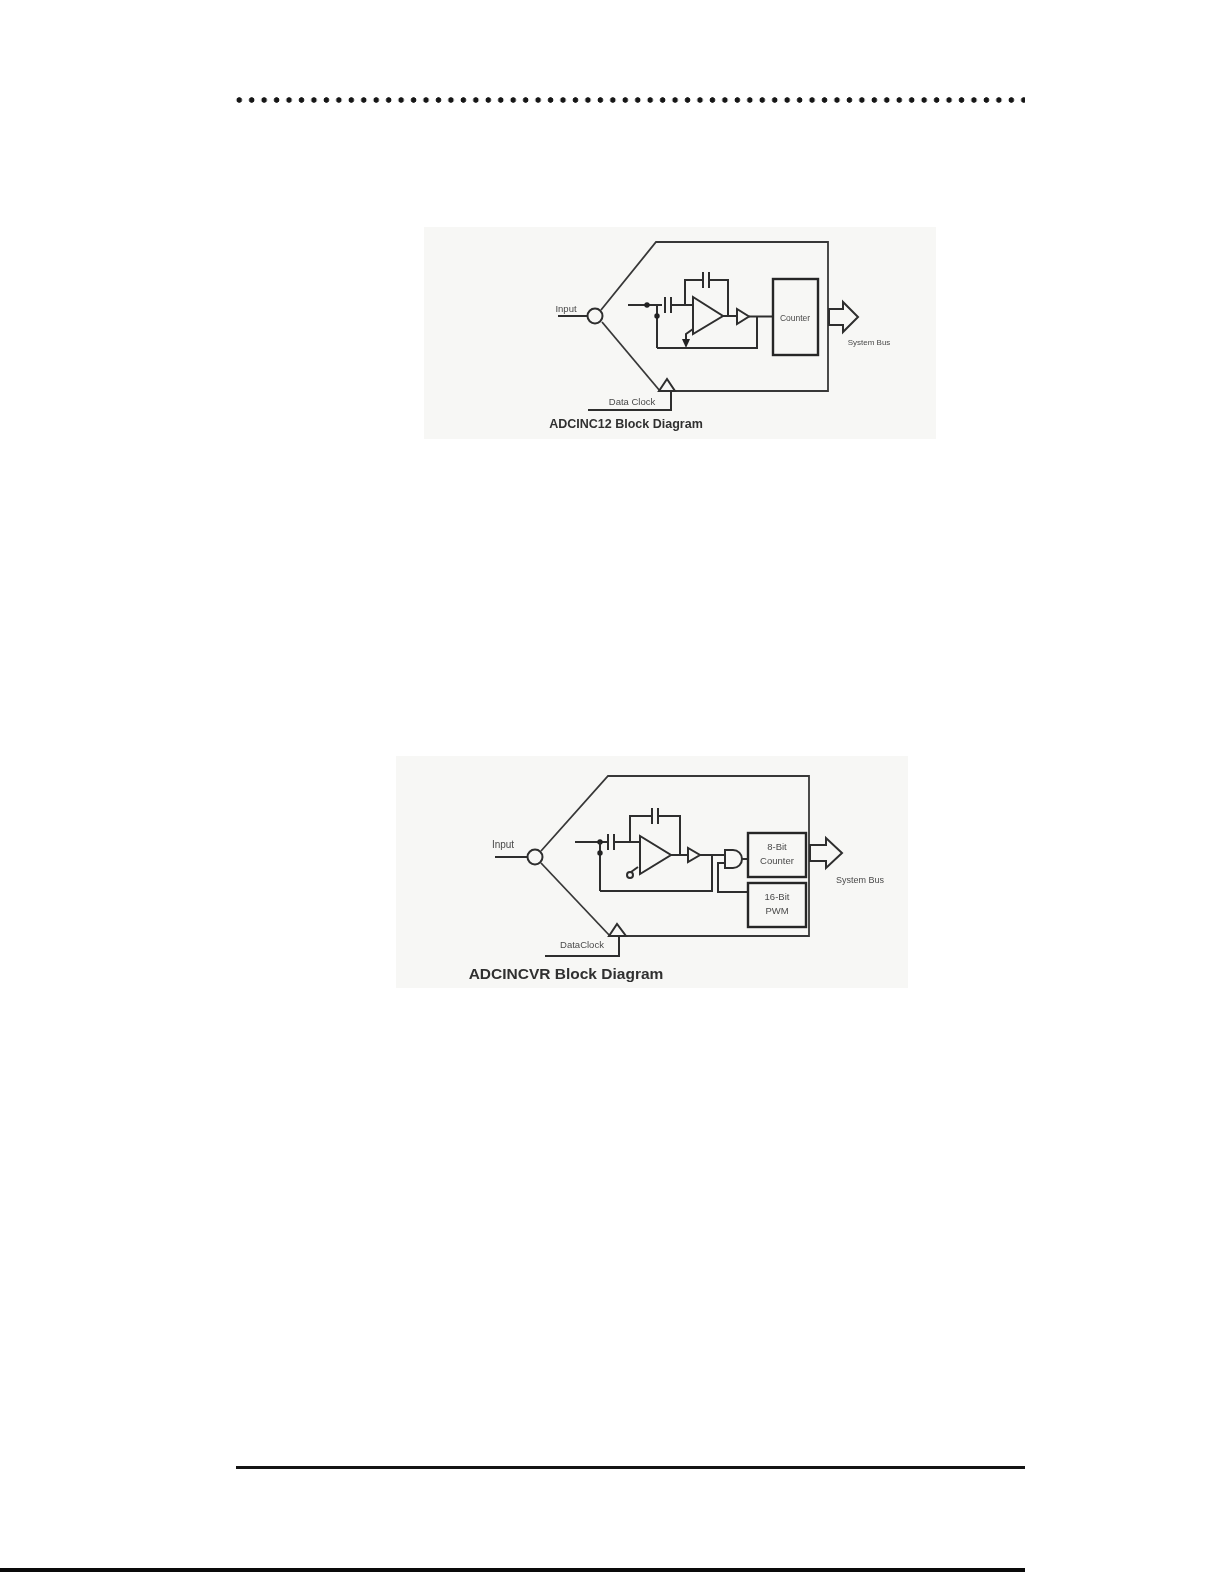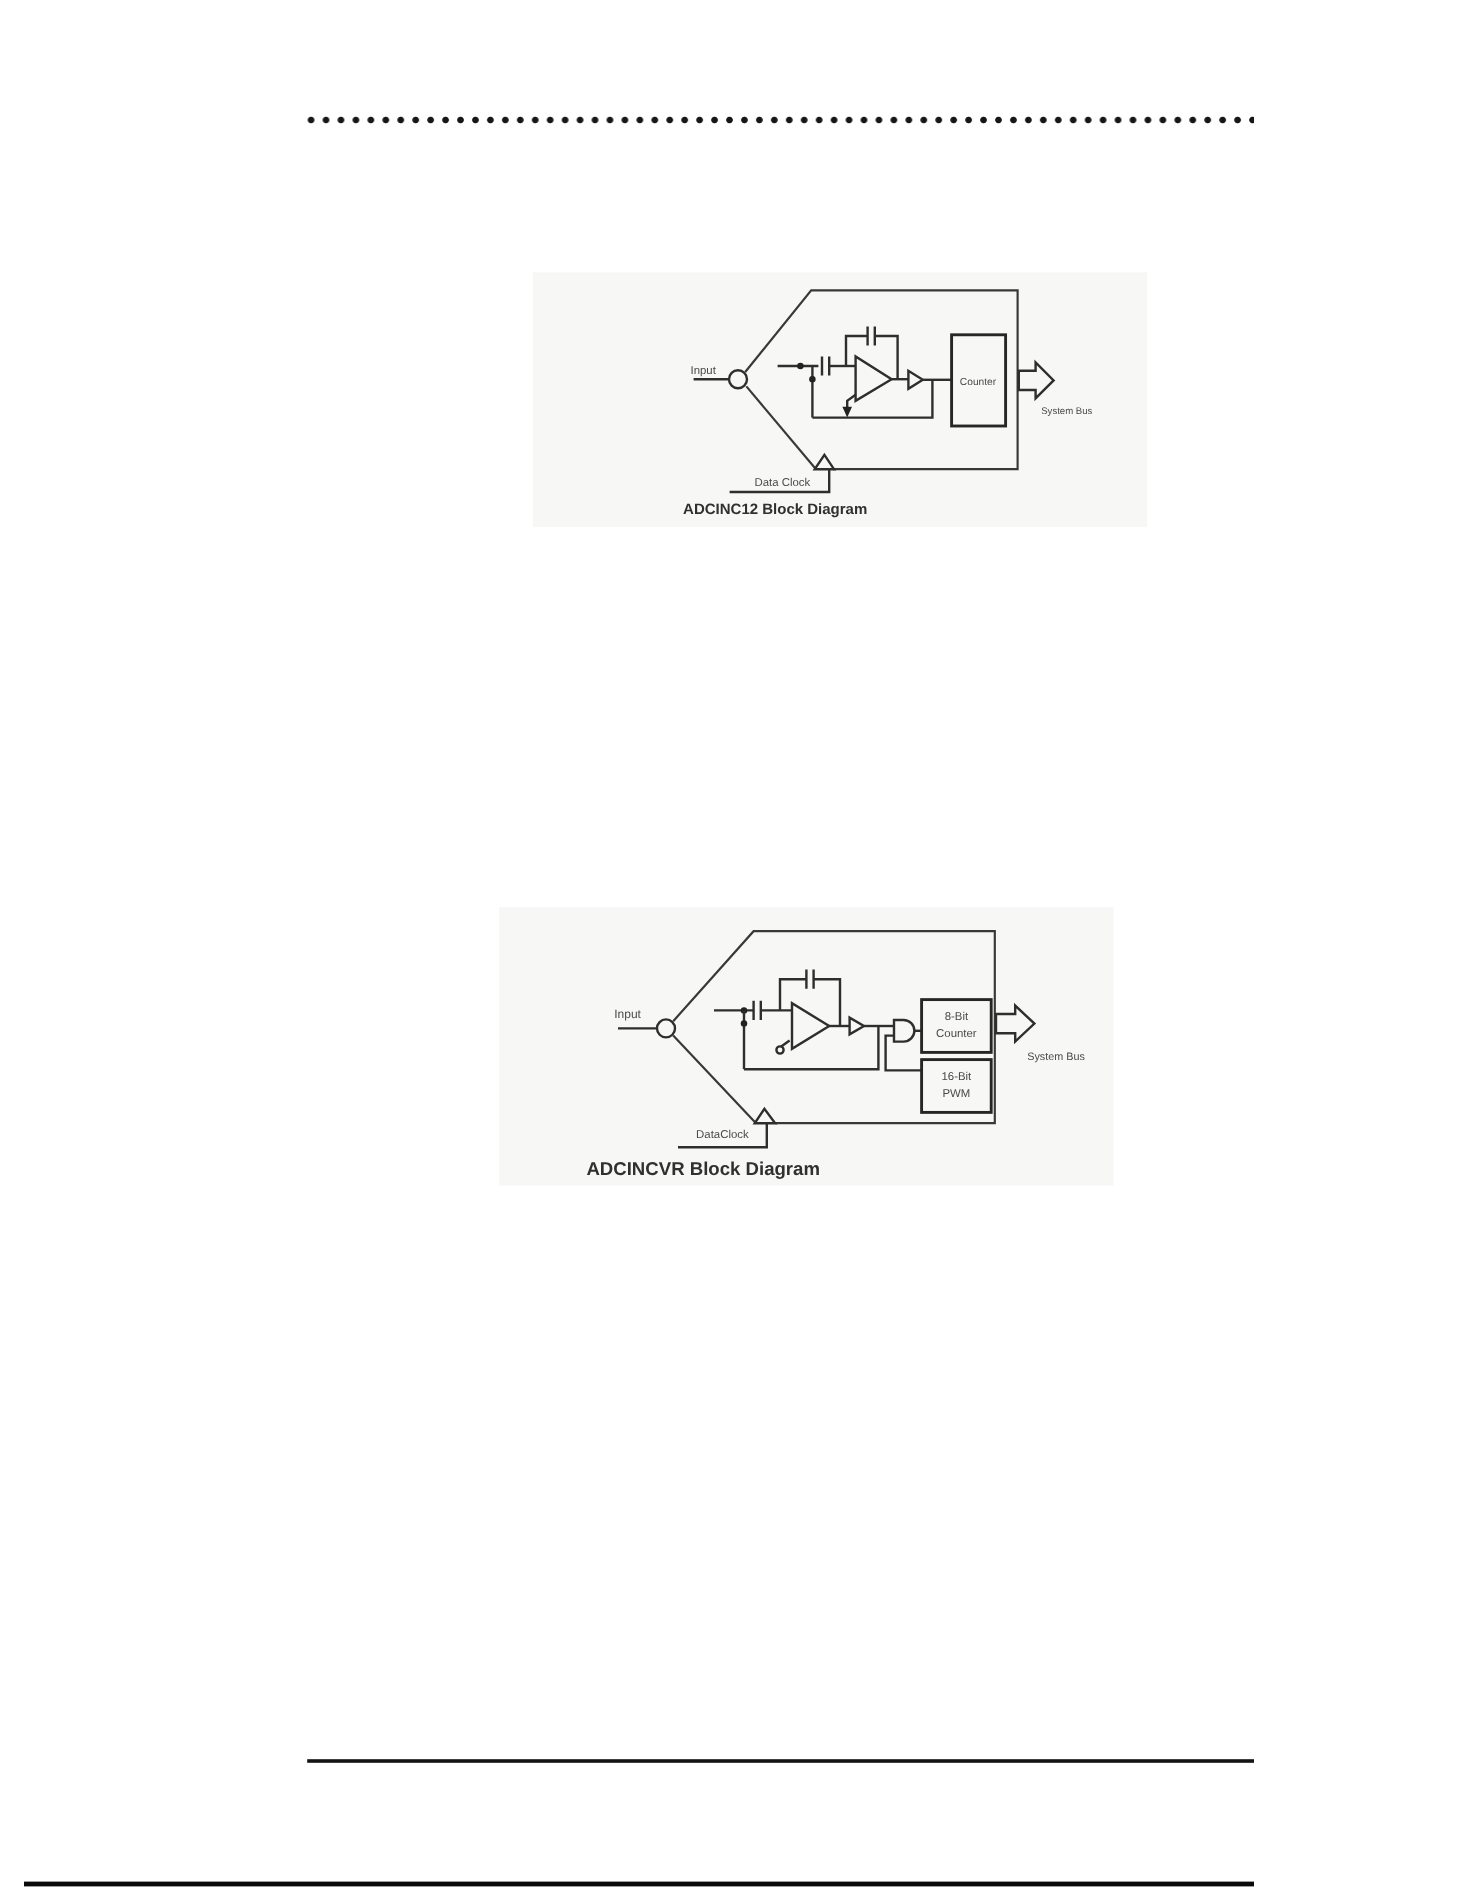--- a/index.html
+++ b/index.html
@@ -2,21 +2,20 @@
 <html><head>
 <meta charset="utf-8">
 <style>
   html,body{margin:0;padding:0;background:#ffffff;}
   .page{
     position:relative;
     width:1025px;height:1585px;
     background:#ffffff;
     font-family:"Liberation Sans", sans-serif;
     overflow:hidden;
-    margin-left:20px;
   }
   .dotted-rule{
     position:absolute;left:233px;top:95px;width:810px;height:10px;
     background-image:radial-gradient(circle, #161616 2.4px, rgba(0,0,0,0) 3.1px);
     background-size:12.46px 10px;
     background-position:0 center;
     background-repeat:repeat-x;
   }
   .footer-rule{
     position:absolute;left:236px;top:1466px;width:827px;height:2.5px;

